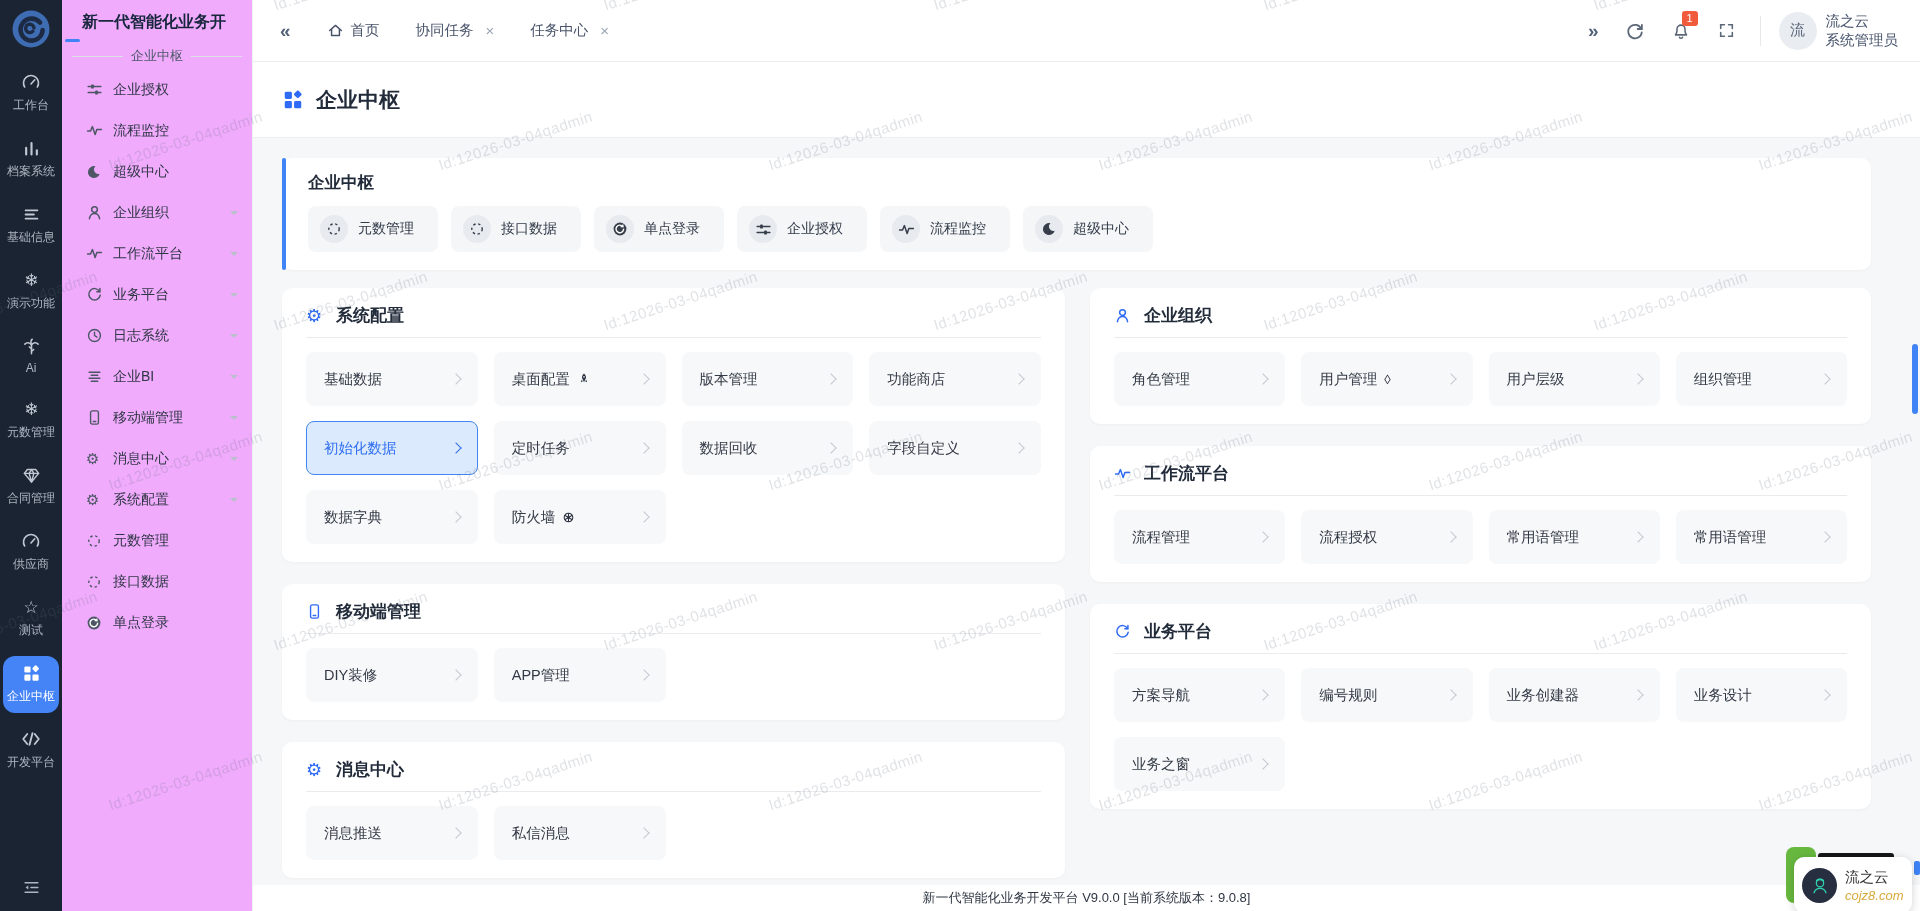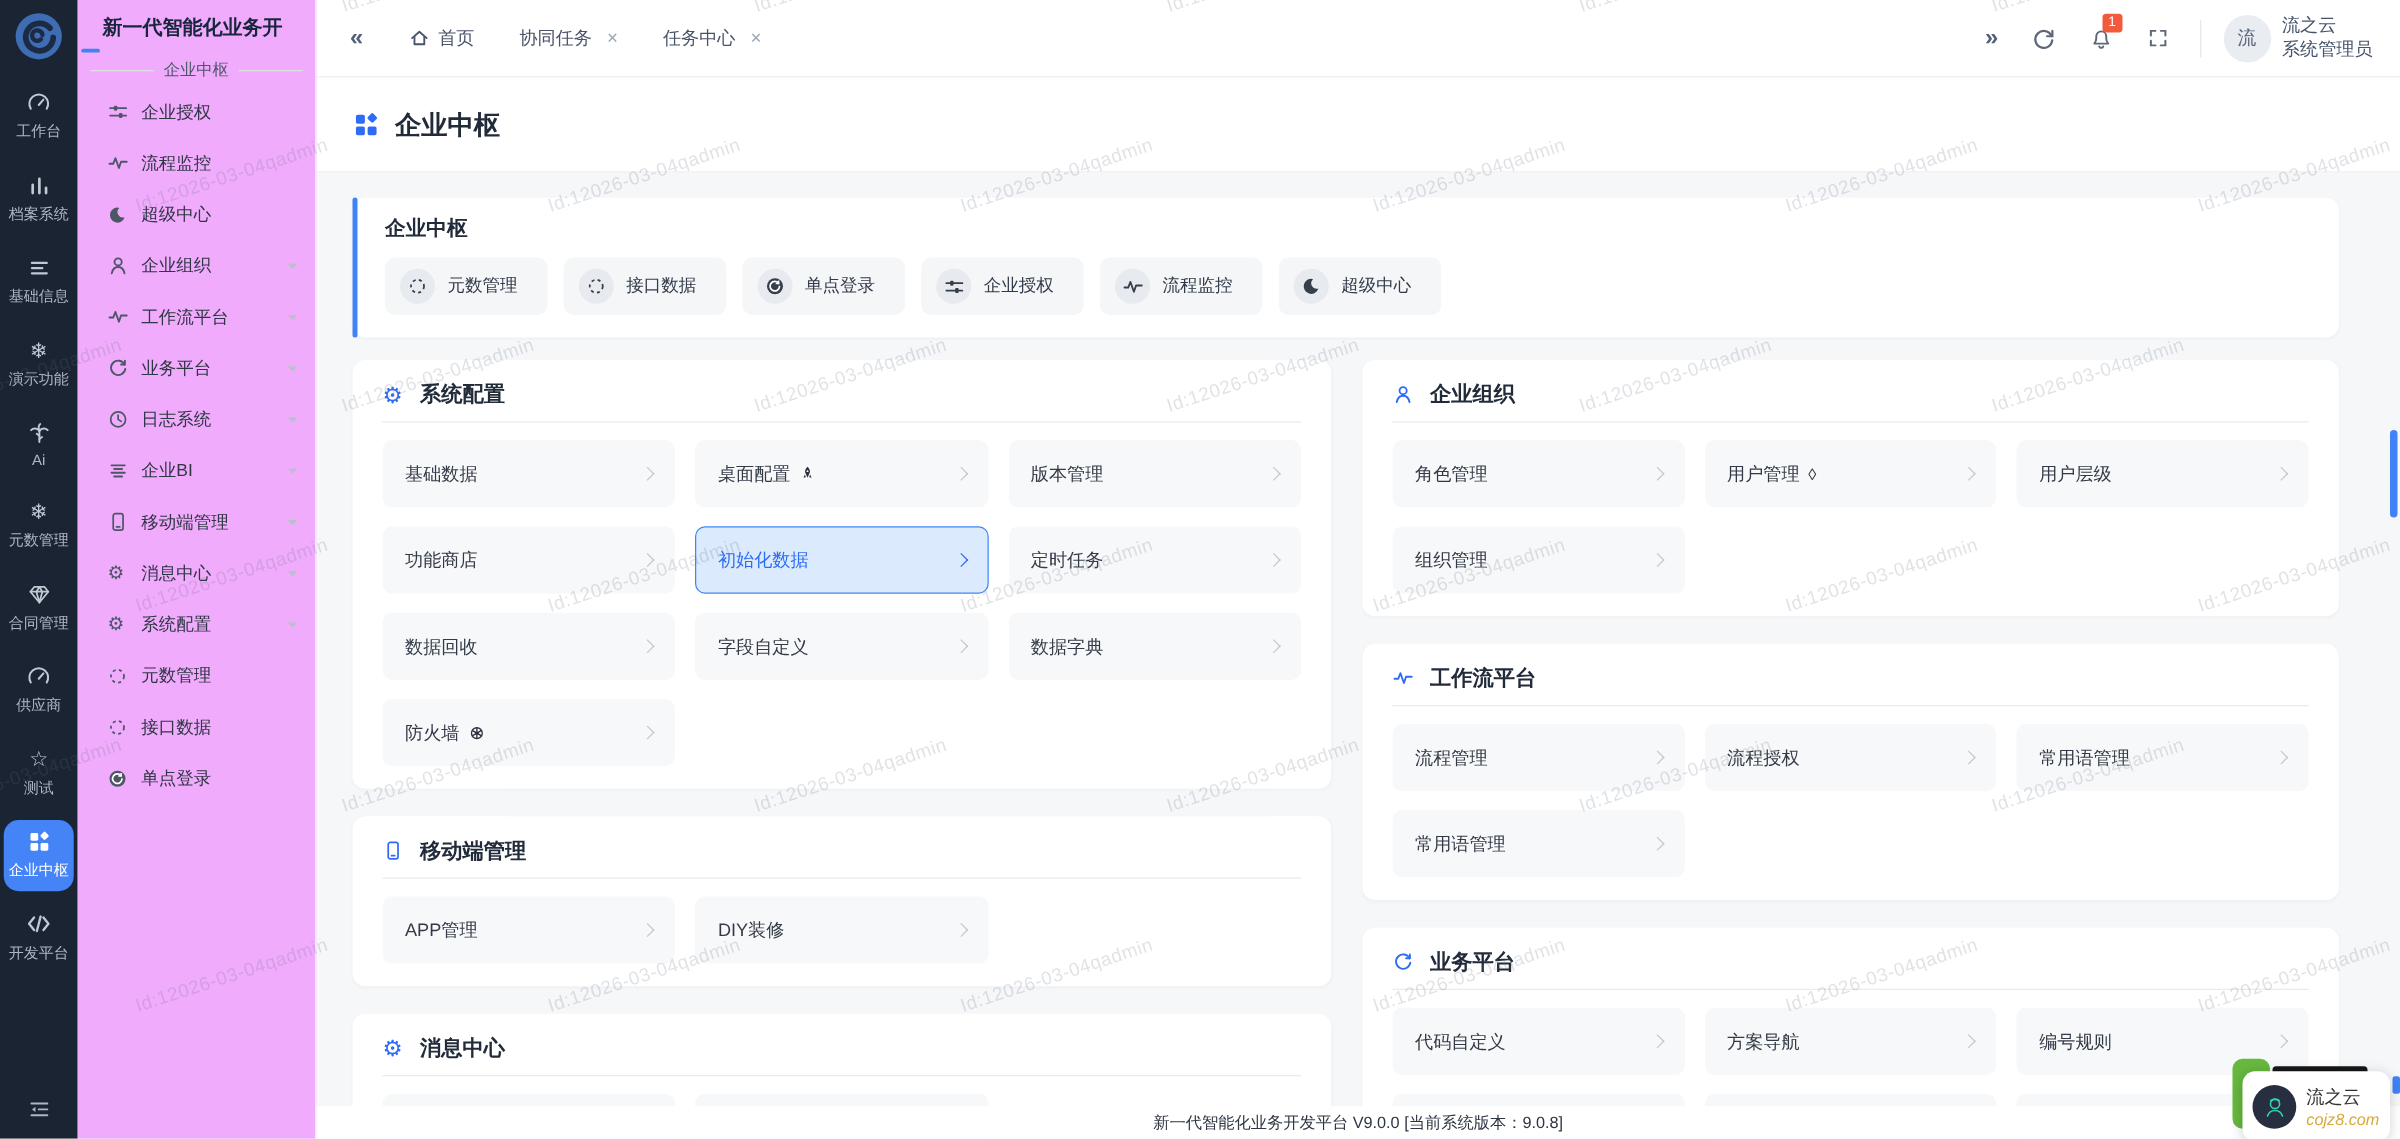--- a/index.html
+++ b/index.html
@@ -60,21 +60,21 @@
   .chip .cicon { width:28px; height:28px; border-radius:50%; background:#e7eaee; display:flex; align-items:center; justify-content:center; color:#373e4b; }
 
   .cols { display:flex; gap:25px; margin-top:18px; }
   .col { display:flex; flex-direction:column; gap:22px; }
   .col-left { width:783px; } .col-right { width:781px; }
   .card { background:#fff; border-radius:10px; padding:14px 24px 18px; box-shadow:0 1px 3px rgba(30,40,60,.04); }
   .card-head { display:flex; align-items:center; gap:10px; padding:2px 0 10px; }
   .card-head .hicon { color:#2f6bf6; display:flex; width:20px; font-size:18px; line-height:1; }
   .card-head .htitle { font-size:17px; font-weight:bold; color:#222b3a; }
   .card-div { height:1px; background:#e9ebee; }
-  .grid { display:grid; grid-template-columns:repeat(3,1fr); gap:15px 16px; margin-top:14px; }
+  .grid { display:grid; grid-template-columns:repeat(4,1fr); gap:15px 16px; margin-top:14px; }
   .nav-btn { height:54px; background:#f7f8f9; border:1px solid transparent; border-radius:8px; display:flex; align-items:center; padding:0 17px; font-size:14.5px; color:#333a47; cursor:pointer; }
   .nav-btn .glyph { margin-left:7px; color:#2b3140; display:flex; align-items:center; }
   .nav-btn .spacer { flex:1; }
   .nav-btn .chev { width:8px; height:8px; border-right:1.6px solid #c3c8d2; border-top:1.6px solid #c3c8d2; transform:rotate(45deg); flex-shrink:0; }
   .nav-btn.active { background:#dceafd; border-color:#4286f5; color:#2d6df0; }
   .nav-btn.active .chev { border-color:#2d6df0; }
 
   .footer { position:absolute; left:0; right:0; bottom:0; height:26px; background:#fff; display:flex; align-items:center; justify-content:center; font-size:13px; color:#2f3643; z-index:5; }
 
   
@@ -553,27 +553,27 @@
                     <svg width="17" height="17" viewBox="0 0 16 16" fill="none" stroke="currentColor" stroke-linecap="round" stroke-linejoin="round" stroke-width="1.3">
                       <rect x="4.3" y="1.8" width="7.4" height="12.4" rx="1.6"></rect>
                       <path d="M6.8 11.8h2.4"></path>
                     </svg>
                   </span>
                   <span class="htitle">移动端管理</span>
                 </div>
               <div class="card-div"></div>
               <div class="grid">
                   <div class="nav-btn">
+      <span>DIY装修</span>
+
+      <span class="spacer"></span>
+                    <span class="chev"></span>
+                  </div>
+                  <div class="nav-btn">
       <span>APP管理</span>
-
-      <span class="spacer"></span>
-                    <span class="chev"></span>
-                  </div>
-                  <div class="nav-btn">
-      <span>DIY装修</span>
 
       <span class="spacer"></span>
                     <span class="chev"></span>
                   </div>
                 </div>
             </div>
             <div class="card">
               <div class="card-head">
                   <span class="hicon icon">⚙</span>
                   <span class="htitle">消息中心</span>
@@ -678,26 +678,20 @@
                   <span class="hicon icon">
                     <svg width="17" height="17" viewBox="0 0 16 16" fill="none" stroke="currentColor" stroke-linecap="round" stroke-linejoin="round" stroke-width="1.4">
                       <path d="M12.9 5.4A5.4 5.4 0 1 0 13.4 8.6"></path>
                       <path d="M13.1 2.4v2.9h-2.9"></path>
                     </svg>
                   </span>
                   <span class="htitle">业务平台</span>
                 </div>
               <div class="card-div"></div>
               <div class="grid">
-                  <div class="nav-btn">
-      <span>代码自定义</span>
-
-      <span class="spacer"></span>
-                    <span class="chev"></span>
-                  </div>
                   <div class="nav-btn">
       <span>方案导航</span>
 
       <span class="spacer"></span>
                     <span class="chev"></span>
                   </div>
                   <div class="nav-btn">
       <span>编号规则</span>
 
       <span class="spacer"></span>

